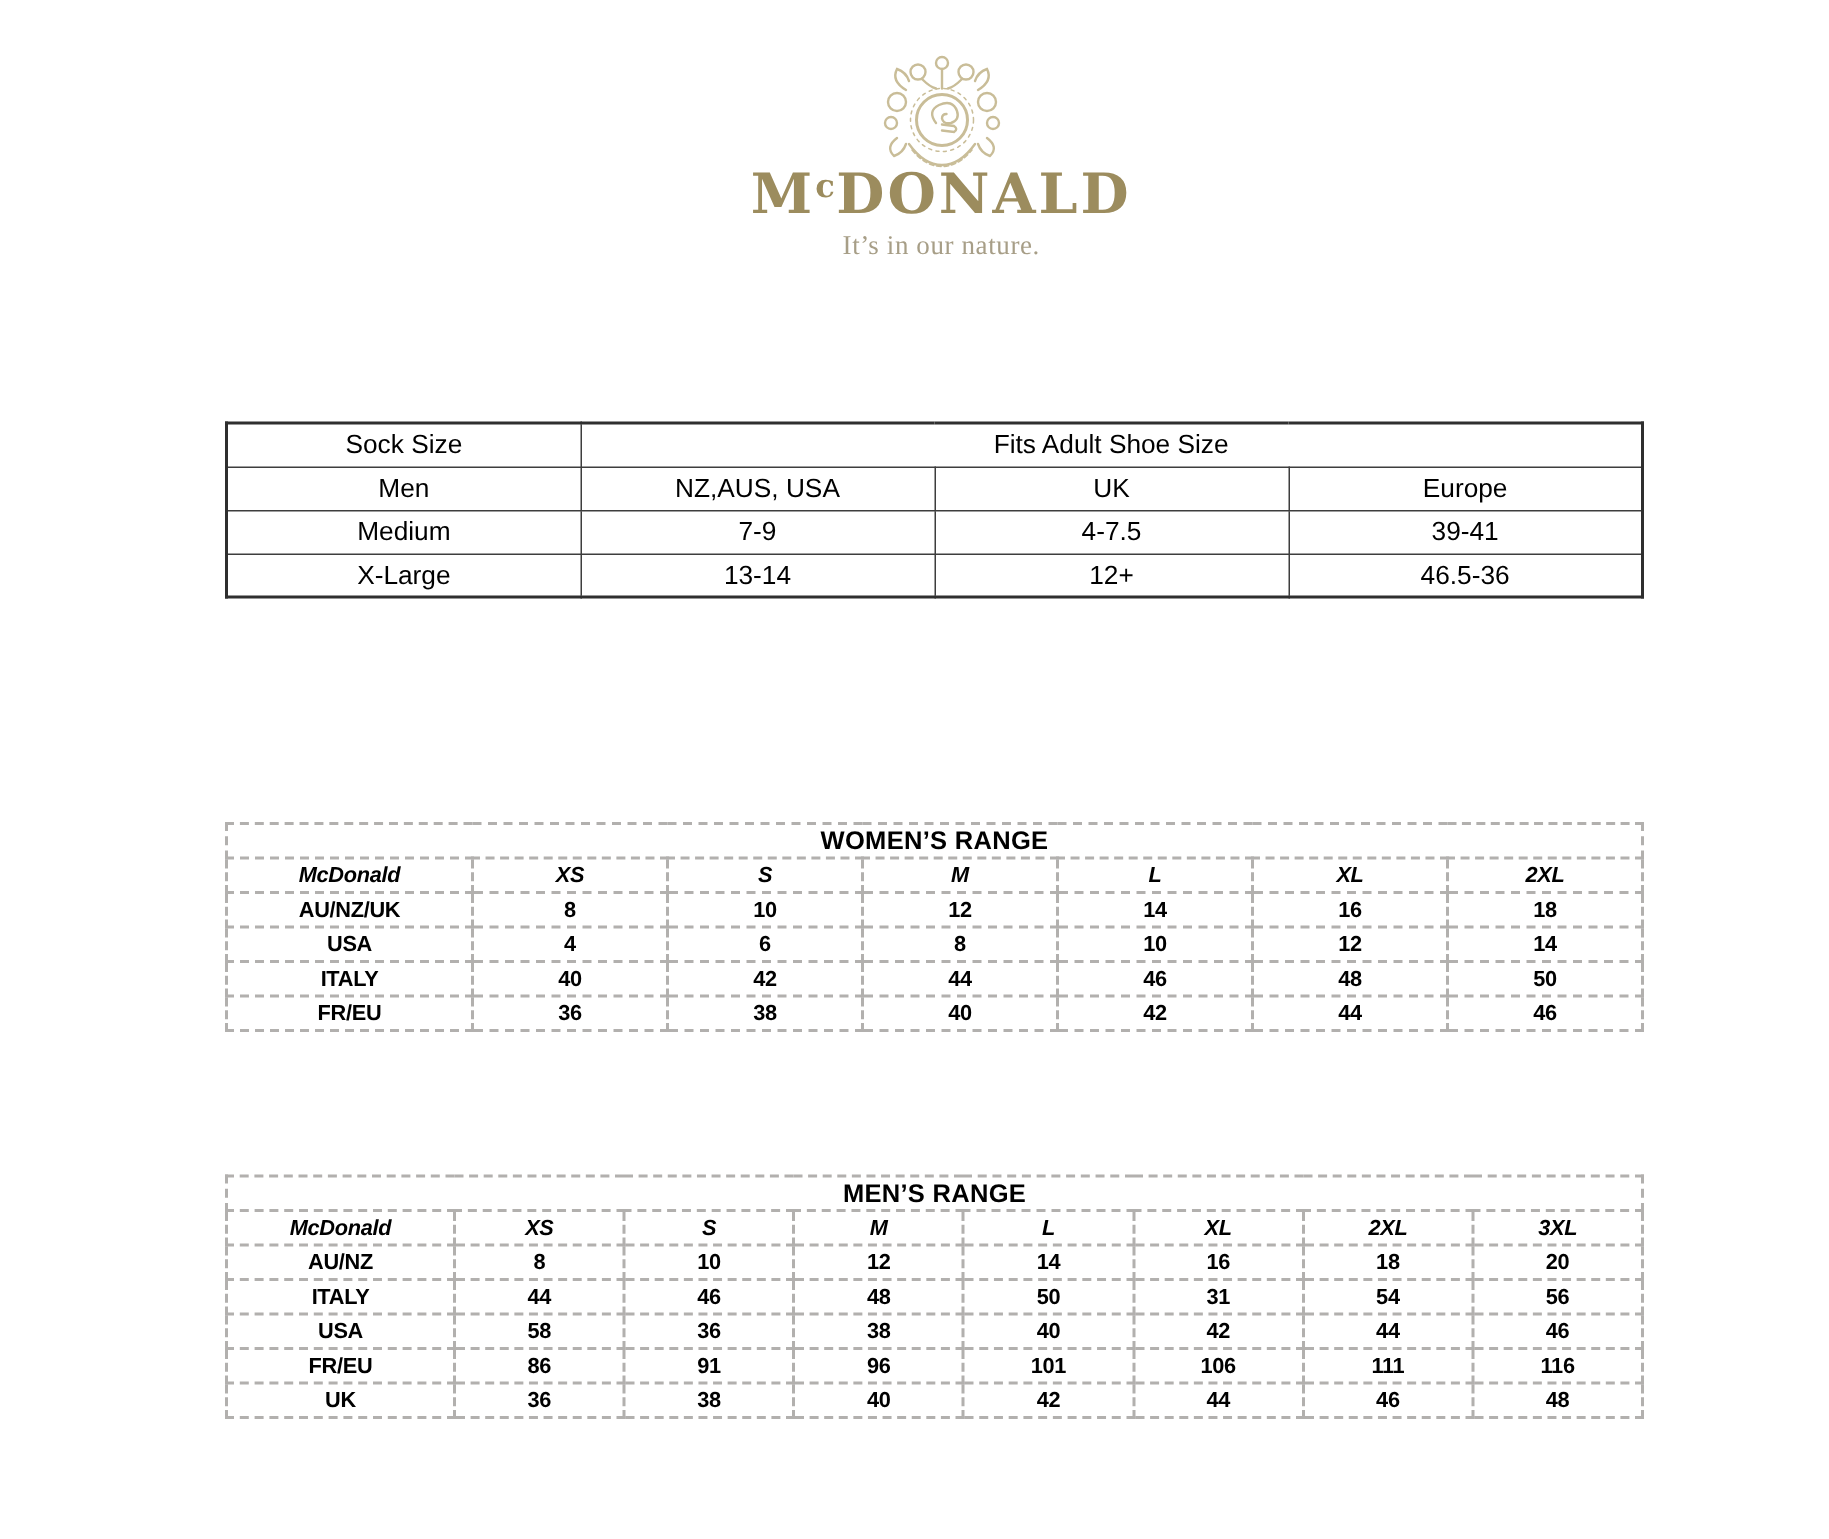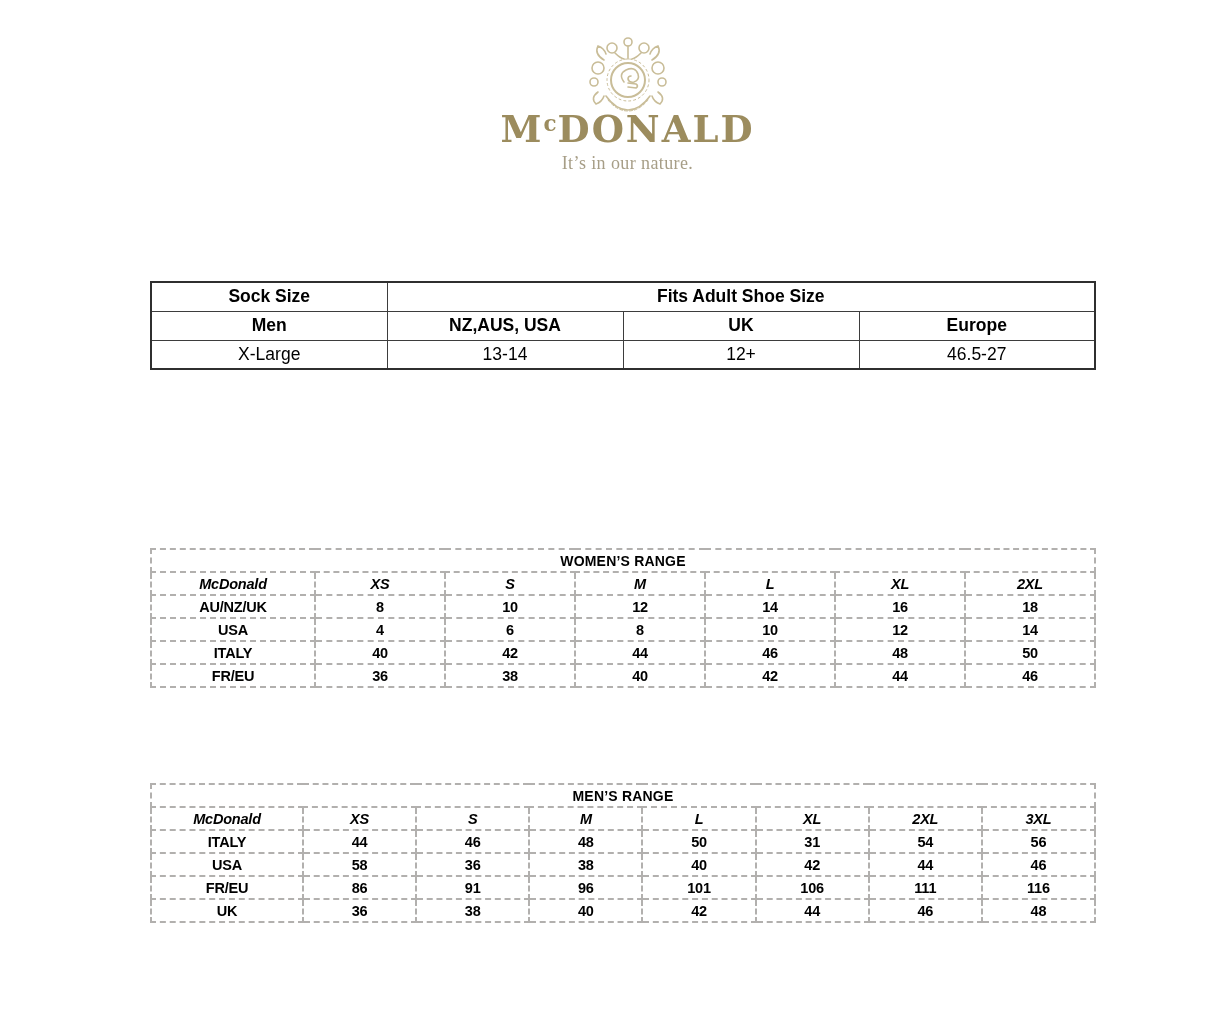--- a/index.html
+++ b/index.html
@@ -29,34 +29,34 @@
 
   
   .sock-table {
     position:absolute; left:150px; top:281px; width:946px;
     border-collapse:collapse; table-layout:fixed; text-align:center;
     font-size:17.5px; border:2px solid #2f2f2f;
   }
   .sock-table th, .sock-table td {
     border:1.6px solid #3d3d3d; height:29px; padding:0; overflow:hidden;
   }
-  .sock-table th { font-weight:bold; }
+  .sock-table th { font-weight:normal; }
   .sock-table td { font-weight:normal; }
   .sock-table col { width:25%; }
 
   
   .range-table {
     position:absolute; left:150px; width:946px;
     border-collapse:collapse; table-layout:fixed; text-align:center;
     font-size:14.5px; font-weight:bold; letter-spacing:-0.2px;
   }
   .range-table th, .range-table td {
     border:2px dashed #b2b0ae; height:23px; padding:0; overflow:hidden;
   }
-  .range-table .range-title { font-size:14px; letter-spacing:0.2px; }
+  .range-table .range-title { font-size:17px; letter-spacing:0.2px; }
   .range-table tbody.hdr th { font-style:italic; }
   .range-table.womens { top:548px; }
   .range-table.mens   { top:783px; }
   .range-table.womens col.c1 { width:164px; }
   .range-table.mens   col.c1 { width:152px; }
 </style>
 </head>
 <body>
 
 <div class="page">
@@ -109,24 +109,30 @@
     <tbody>
         <tr>
           <th>Men</th>
           <th>NZ,AUS, USA</th>
           <th>UK</th>
           <th>Europe</th>
         </tr>
       </tbody>
     <tbody>
         <tr>
+          <td>Medium</td>
+          <td>7-9</td>
+          <td>4-7.5</td>
+          <td>39-41</td>
+        </tr>
+        <tr>
           <td>X-Large</td>
           <td>13-14</td>
           <td>12+</td>
-          <td>46.5-27</td>
+          <td>46.5-36</td>
         </tr>
       </tbody>
   </table>
 
   <table class="range-table womens">
     <colgroup>
         <col class="c1">
         <col>
         <col>
         <col>
@@ -213,20 +219,30 @@
           <th>S</th>
           <th>M</th>
           <th>L</th>
           <th>XL</th>
           <th>2XL</th>
           <th>3XL</th>
         </tr>
       </tbody>
     <tbody>
         <tr>
+          <td>AU/NZ</td>
+          <td>8</td>
+          <td>10</td>
+          <td>12</td>
+          <td>14</td>
+          <td>16</td>
+          <td>18</td>
+          <td>20</td>
+        </tr>
+        <tr>
           <td>ITALY</td>
           <td>44</td>
           <td>46</td>
           <td>48</td>
           <td>50</td>
           <td>31</td>
           <td>54</td>
           <td>56</td>
         </tr>
         <tr>

